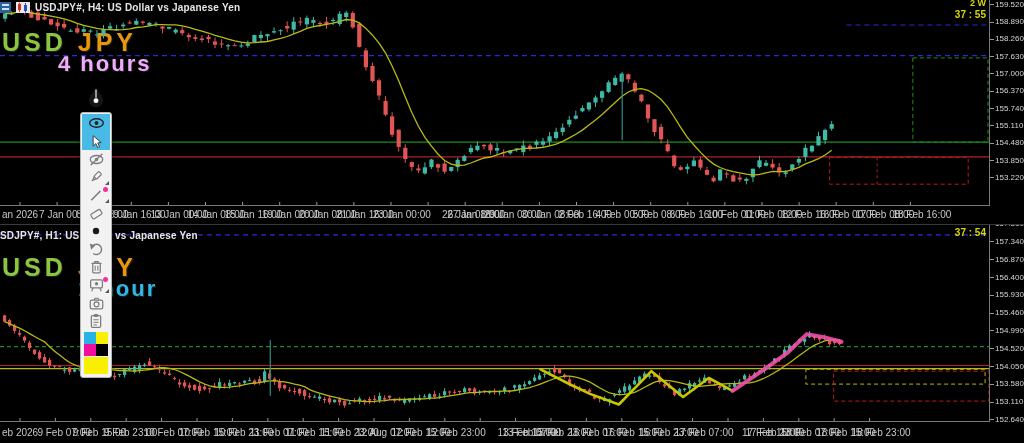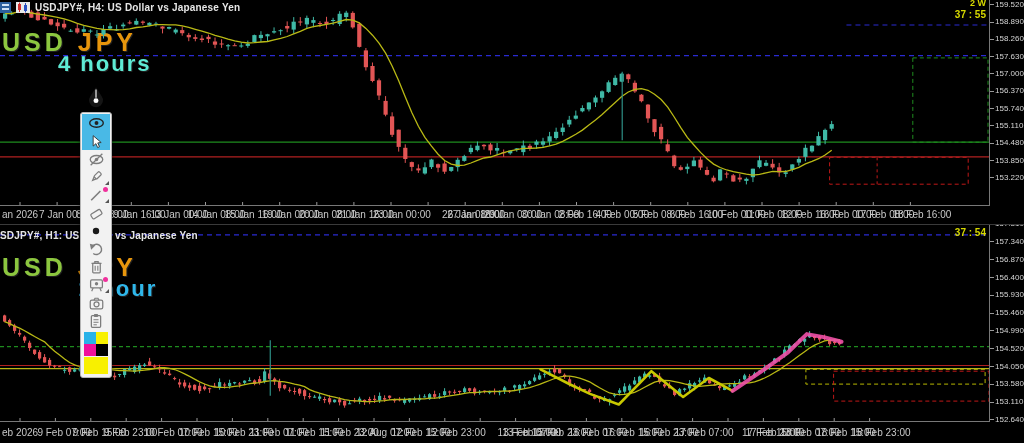--- a/index.html
+++ b/index.html
@@ -52,21 +52,21 @@
         <rect x="0" y="0" width="14" height="11" fill="#e9e9e9"></rect>
         <rect x="2" y="2" width="3" height="6" fill="#d03030"></rect>
         <line x1="3.5" y1="0.5" x2="3.5" y2="10" stroke="#d03030" stroke-width="1"></line>
         <rect x="8" y="3" width="3" height="6" fill="#2a50c0"></rect>
         <line x1="9.5" y1="1" x2="9.5" y2="10.5" stroke="#2a50c0" stroke-width="1"></line>
       </svg>
       <span class="chart-title">USDJPY#, H4:  US Dollar vs Japanese Yen</span>
     </div>
 
     <div class="watermark wm-pair" style="left:2px;top:28px;"><span style="color:#8cc63f;">USD</span> <span style="color:#e8960c;">JPY</span></div>
-    <div class="watermark wm-tf" style="left:58px;top:51px;color:#5eead4;">4 hours</div>
+    <div class="watermark wm-tf" style="left:58px;top:51px;color:#f0abfc;">4 hours</div>
 
     <div class="timer-badge" style="top:-2px;">2 W</div>
     <div class="timer" style="top:9px;">37 : 55</div>
 
     <svg id="plot-0" class="chart-svg" width="990" height="206">
         <rect x="912.8" y="57.9" width="75.2" height="84.3" fill="none" stroke="#1e8c1e" stroke-width="1" stroke-dasharray="4 3"></rect>
         <rect x="829.6" y="157.3" width="138.6" height="26.9" fill="none" stroke="#c01818" stroke-width="1" stroke-dasharray="4 3"></rect>
         <line x1="877.14" x2="877.14" y1="157.33113673805573" y2="184.2394288852281" stroke="#c01818" stroke-width="1" stroke-dasharray="3 3"></line>
         <line x1="0" x2="989" y1="55.7" y2="55.7" stroke="#2a2ad2" stroke-width="1.2" stroke-dasharray="5 4"></line>
         <line x1="0" x2="989" y1="142.2" y2="142.2" stroke="#1e8c1e" stroke-width="1.2"></line>

